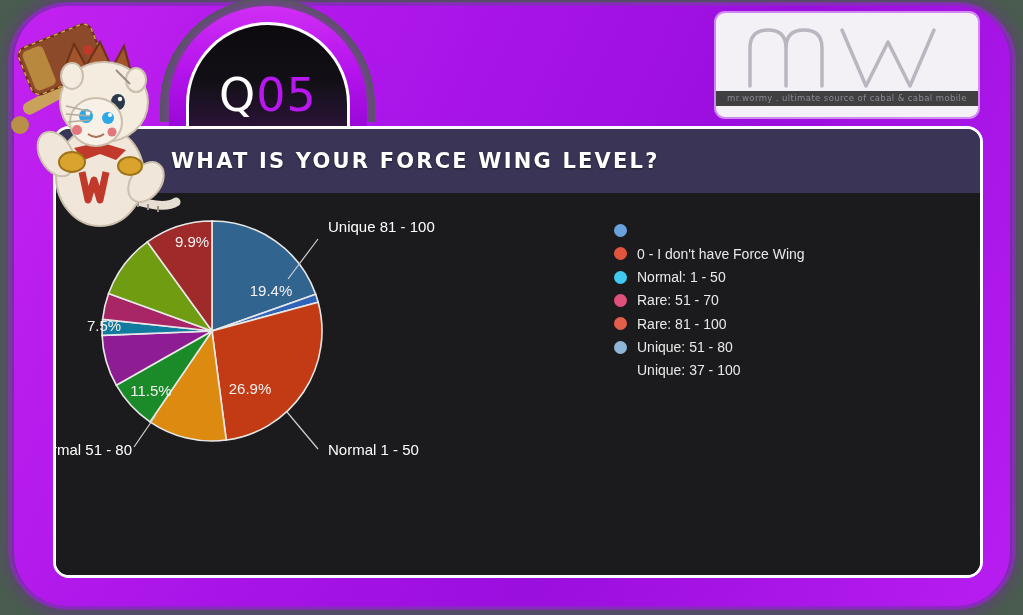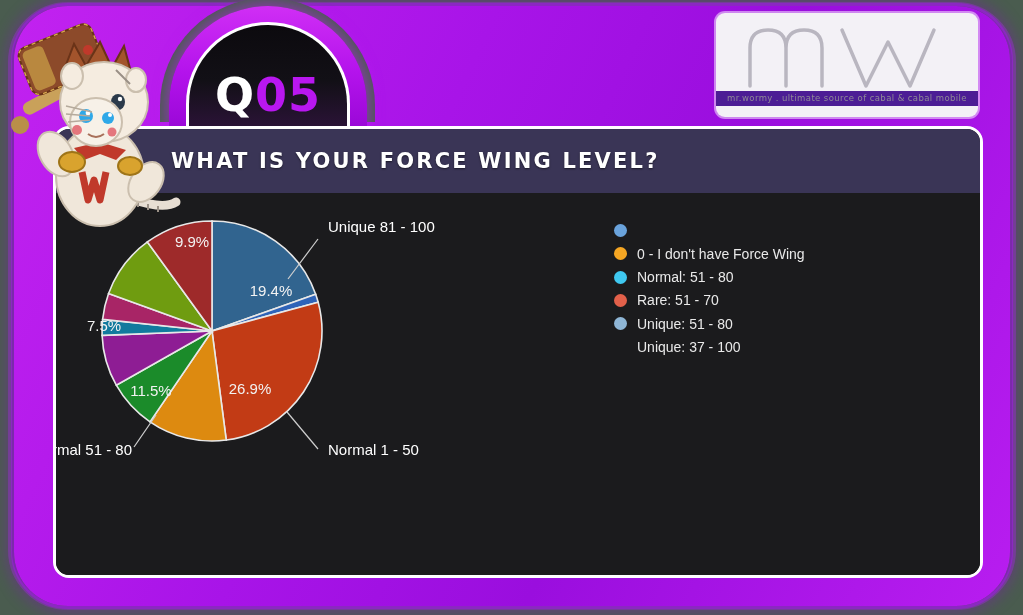--- a/index.html
+++ b/index.html
@@ -66,21 +66,21 @@
     border: 3px solid #ffffff;
     border-bottom: none;
     display: flex;
     align-items: flex-end;
     justify-content: center;
     padding-bottom: 8px;
   }
   .qnum {
     font-family: "DejaVu Sans", sans-serif;
     font-size: 46px;
-    font-weight: 700;
+    font-weight: 400;
     letter-spacing: 1px;
     line-height: 1;
   }
   .qnum .q-letter { color: #ffffff; }
   .qnum .q-digits { color: #b917f0; }
 
   
   .logo-plate {
     position: absolute;
     right: 45px; top: 13px;
@@ -97,21 +97,21 @@
     height: 76px;
     display:flex; align-items:center; justify-content:center;
   }
   .logo-mark svg { display:block; }
   .logo-tag {
     width: 100%;
     text-align: center;
     font-size: 8.5px;
     letter-spacing: .4px;
     color: #8f8a97;
-    background: #4c1d95;
+    background: #404040;
     padding: 2px 0 3px;
     font-family: "DejaVu Sans", sans-serif;
     white-space: nowrap;
   }
 
   
   .card {
     position: absolute;
     left: 53px; top: 126px;
     width: 930px; height: 452px;
@@ -256,26 +256,30 @@
             <text x="76" y="262" class="callout-label" text-anchor="end">Normal 51 - 80</text>
           </svg>
       </div>
 
       <div class="legend" id="legend">
           <div class="legend-row">
             <span class="legend-dot" style="background: rgb(106, 163, 220);"></span>
             <span class="legend-label">0 - I don't have Force Wing</span>
           </div>
           <div class="legend-row">
-            <span class="legend-dot" style="background: rgb(245, 166, 35);"></span>
-            <span class="legend-label">Normal: 51 - 80</span>
+            <span class="legend-dot" style="background: rgb(226, 85, 60);"></span>
+            <span class="legend-label">Normal: 1 - 50</span>
           </div>
           <div class="legend-row">
             <span class="legend-dot" style="background: rgb(63, 200, 240);"></span>
             <span class="legend-label">Rare: 51 - 70</span>
+          </div>
+          <div class="legend-row">
+            <span class="legend-dot" style="background: rgb(224, 80, 124);"></span>
+            <span class="legend-label">Rare: 81 - 100</span>
           </div>
           <div class="legend-row">
             <span class="legend-dot" style="background: rgb(226, 96, 74);"></span>
             <span class="legend-label">Unique: 51 - 80</span>
           </div>
           <div class="legend-row">
             <span class="legend-dot" style="background: rgb(143, 182, 214);"></span>
             <span class="legend-label">Unique: 37 - 100</span>
           </div>
         </div>

